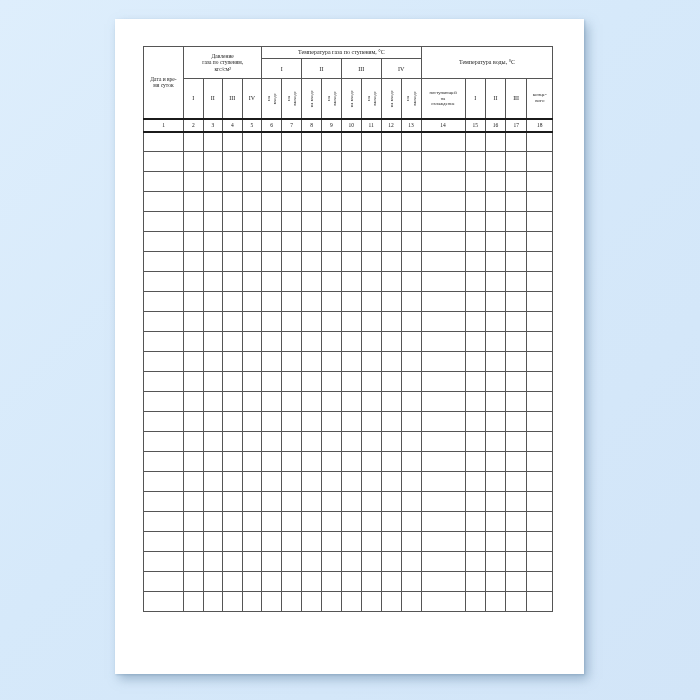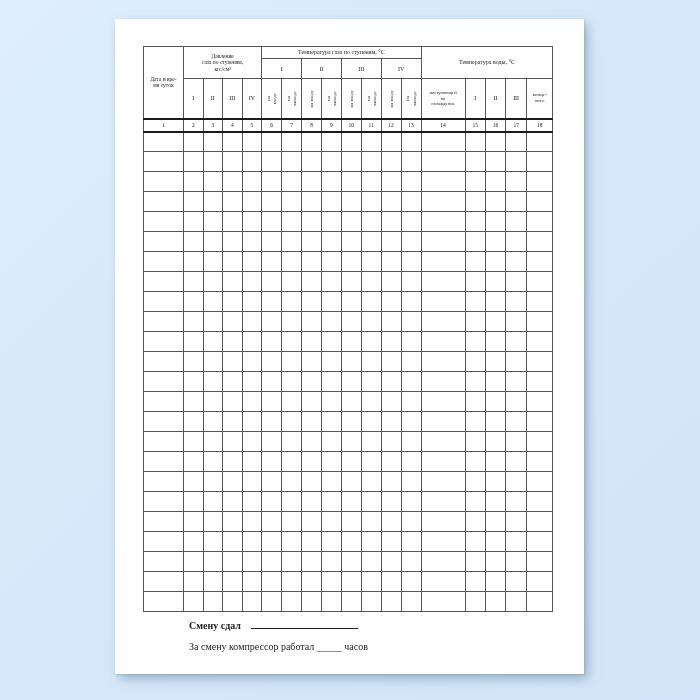--- a/index.html
+++ b/index.html
@@ -668,17 +668,15 @@
             <td></td>
             <td></td>
             <td></td>
             <td></td>
             <td></td>
             <td></td>
           </tr>
         </tbody>
     </table>
 
-    <div class="footer-shift"><span>Смену сдал</span><span class="sig-line"></span></div>
-    <div class="footer-hours">За смену компрессор работал _____ часов</div>
 
   </div>
 </div>
 
 </body></html>

